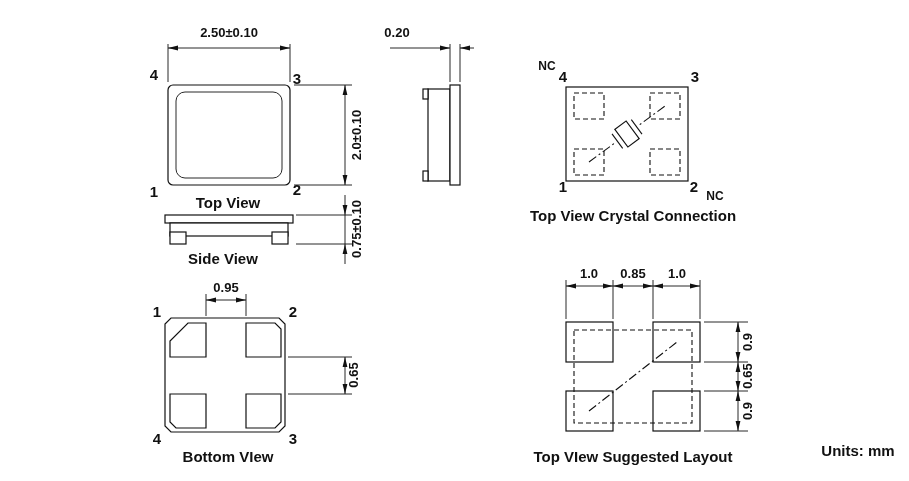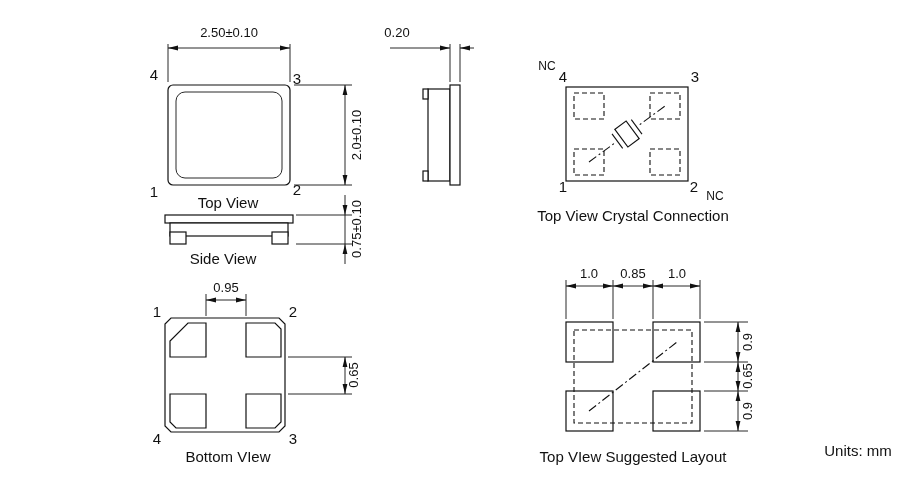--- a/index.html
+++ b/index.html
@@ -1,17 +1,17 @@
 <!DOCTYPE html>
 <html><head>
 <meta charset="utf-8">
 <style>
   html,body{margin:0;padding:0;background:#ffffff;}
   .canvas{position:relative;width:909px;height:481px;background:#ffffff;overflow:hidden;
-          font-family:"Liberation Sans","DejaVu Sans",sans-serif;}
+          font-family:"Liberation Sans","DejaVu Sans",sans-serif;font-weight:bold;}
   svg{display:block;}
   svg text{fill:#111111;font-family:"Liberation Sans","DejaVu Sans",sans-serif;}
   .lbl{font-size:15px;}
   .dim{font-size:13px;}
   .pin{font-size:15px;}
   .nc{font-size:12px;}
   .ln{stroke:#111111;stroke-width:1.1;fill:none;}
   .thin{stroke:#111111;stroke-width:0.9;fill:none;}
   .shape{stroke:#111111;stroke-width:1.2;fill:#ffffff;}
   .arrow{fill:#111111;stroke:none;}

